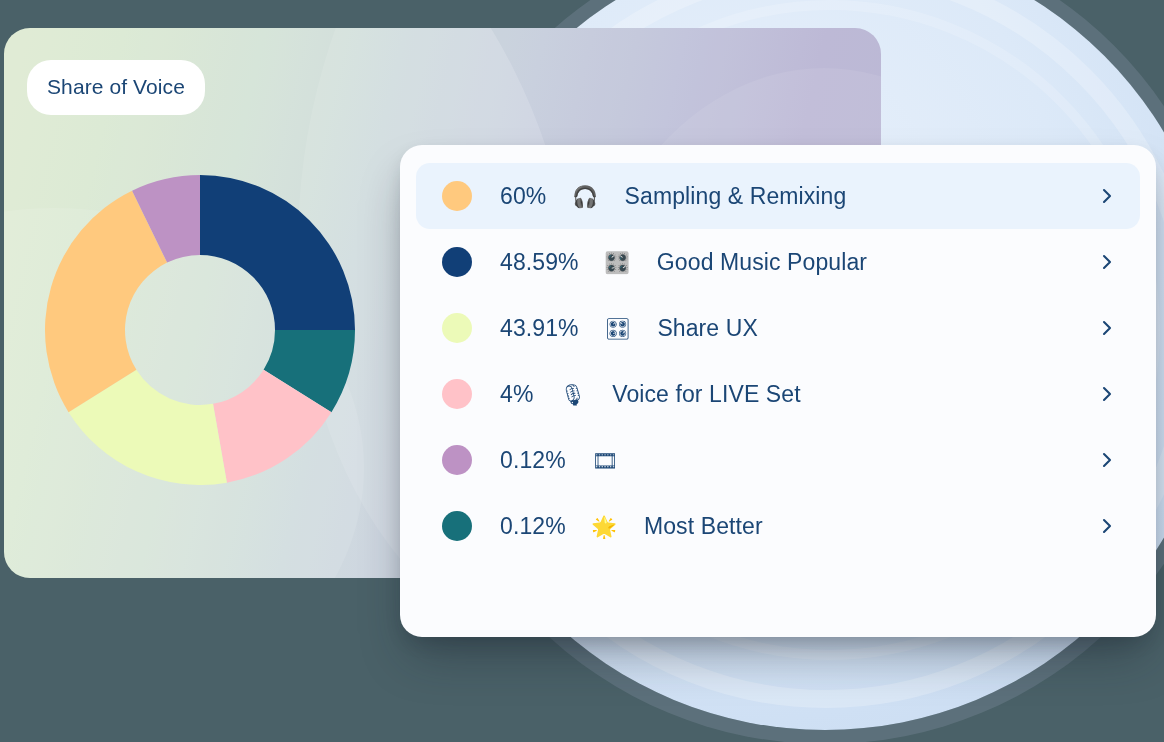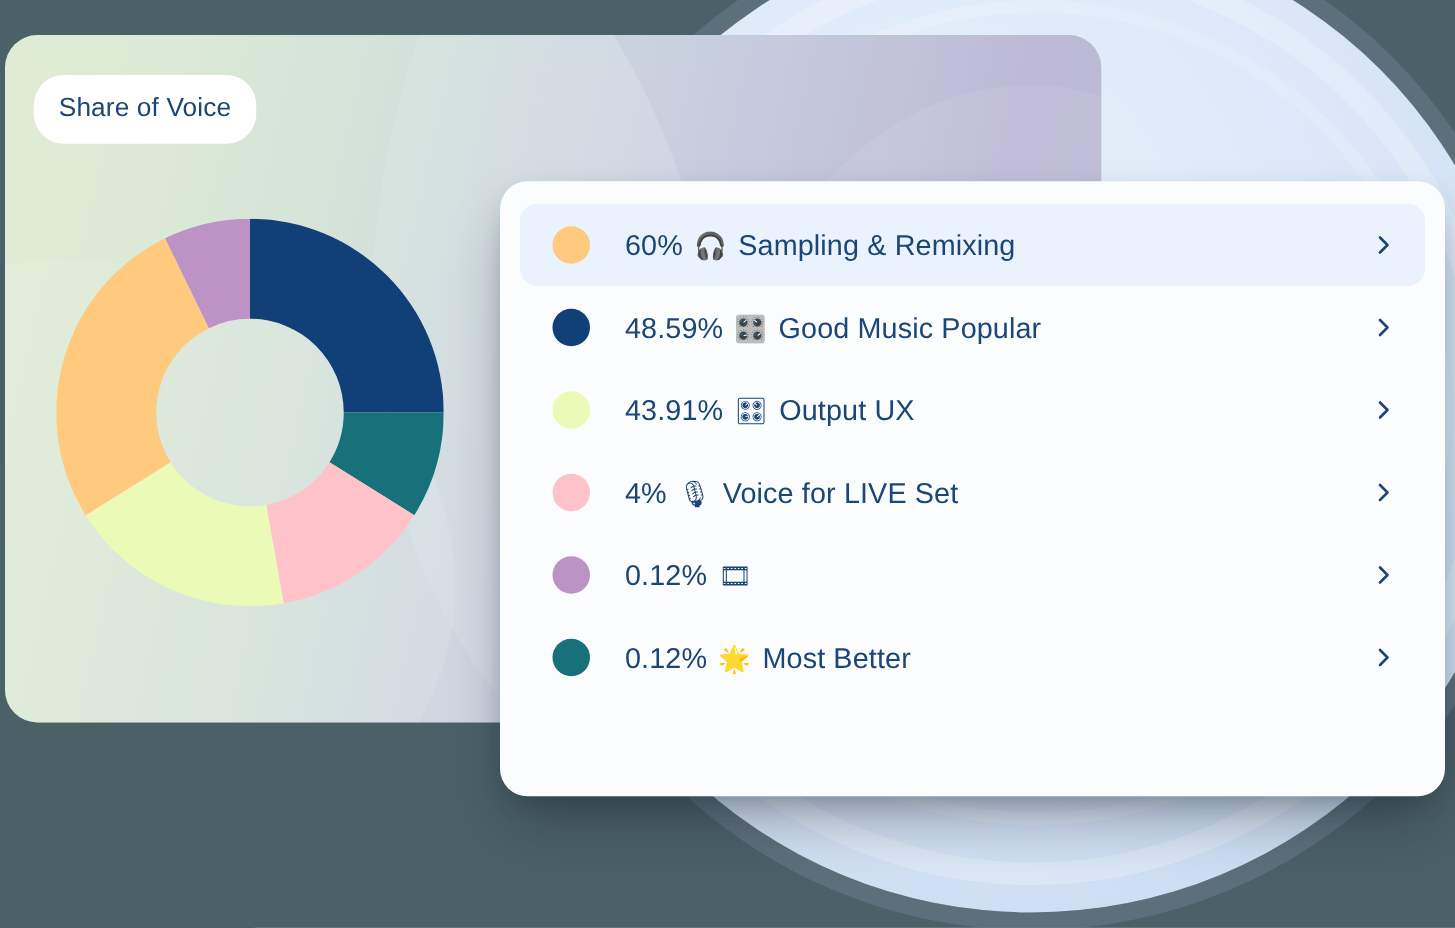--- a/index.html
+++ b/index.html
@@ -155,21 +155,21 @@
   }
 
   .row .label {
     margin-left: 28px;
     font-size: 23px;
     color: #1b4675;
     white-space: nowrap;
     letter-spacing: .1px;
     display: flex;
     align-items: baseline;
-    gap: 9px;
+    gap: 26px;
   }
   .row .pct { }
   .row .emoji { font-size: 21px; }
   .row .name { }
 
   .row .chev {
     margin-left: auto;
     width: 18px;
     height: 18px;
     flex: 0 0 18px;
@@ -240,21 +240,21 @@
           <svg width="18" height="18" viewBox="0 0 18 18" fill="none">
             <path d="M6 3 L12 9 L6 15" stroke="#1b4675" stroke-width="2.1" stroke-linecap="round" stroke-linejoin="round"></path>
           </svg>
         </span>
       </div>
       <div class="row">
         <span class="dot" style="background: rgb(236, 250, 184);"></span>
         <span class="label">
           <span class="pct">43.91%</span>
           <span class="emoji">🎛</span>
-          <span class="name">Output UX</span>
+          <span class="name">Share UX</span>
         </span>
         <span class="chev">
           <svg width="18" height="18" viewBox="0 0 18 18" fill="none">
             <path d="M6 3 L12 9 L6 15" stroke="#1b4675" stroke-width="2.1" stroke-linecap="round" stroke-linejoin="round"></path>
           </svg>
         </span>
       </div>
       <div class="row">
         <span class="dot" style="background: rgb(255, 194, 200);"></span>
         <span class="label">

